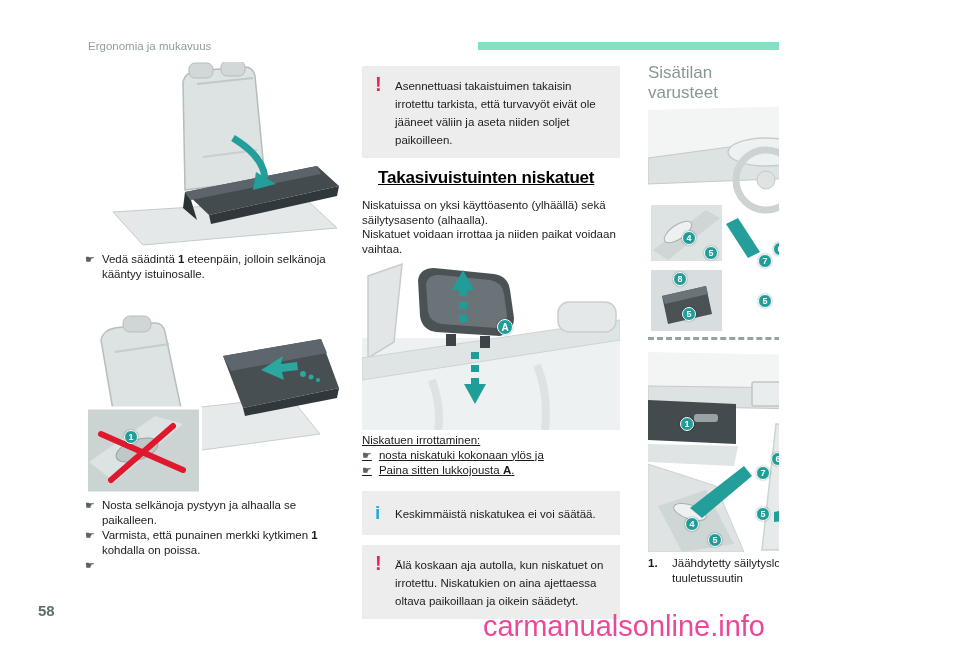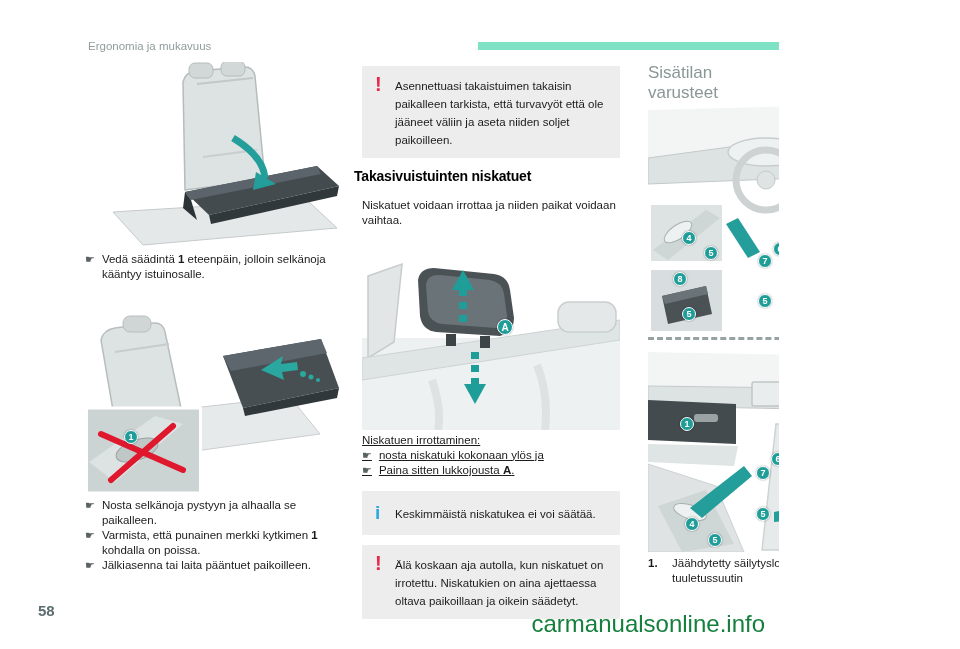--- a/index.html
+++ b/index.html
@@ -35,21 +35,21 @@
              display:flex; align-items:center; justify-content:center; box-shadow:0 0 2px rgba(0,0,0,.35); }
 
   .dashed-divider { position:absolute; left:648px; top:337px; width:304px; height:0;
                     border-top:3px dashed #97a2a2; }
 
   .caption-row { position:absolute; left:648px; top:556px; display:flex; font-size:11.5px; line-height:14.5px; }
   .caption-num { font-weight:bold; width:24px; flex:none; }
   .caption-text { width:200px; }
 
   .page-num { position:absolute; left:38px; top:602px; font-size:15px; font-weight:bold; color:#5c6c70; }
-  .watermark { position:absolute; right:14px; top:610px; font-size:24px; color:#15803d; }
+  .watermark { position:absolute; right:14px; top:610px; font-size:29px; color:#ec4899; }
 </style>
 </head>
 <body>
 
 <div class="page">
 
   <div class="chapter-label">Ergonomia ja mukavuus</div>
   <div class="topbar"></div>
 
   <div class="illus" style="left:85px; top:62px;">
@@ -113,32 +113,32 @@
     <div class="bullet-row">
       <span class="hand">☛</span>
       <span><span>Nosta selkänoja pystyyn ja alhaalla se paikalleen.</span><span class="bold"></span><span></span></span>
     </div>
     <div class="bullet-row">
       <span class="hand">☛</span>
       <span><span>Varmista, että punainen merkki kytkimen </span><span class="bold">1</span><span> kohdalla on poissa.</span></span>
     </div>
     <div class="bullet-row">
       <span class="hand">☛</span>
-      <span><span>Jälkiasenna tai laita pääntuet paikoilleen.</span><span class="bold"></span><span></span></span>
     </div>
   </div>
 
   <div class="note-box" style="left:362px; top:66px; min-height:88px;">
     <span class="marker warn">!</span>
-    <span class="body-text">Asennettuasi takaistuimen takaisin paikalleen tarkista, että turvavyöt että ole jääneet väliin ja aseta niiden soljet paikoilleen.</span>
-  </div>
-
-  <div class="h-section" style="left:354px; top:168px; font-size:14px;">Takasivuistuinten niskatuet</div>
+    <span class="body-text">Asennettuasi takaistuimen takaisin irrotettu tarkista, että turvavyöt eivät ole jääneet väliin ja aseta niiden soljet paikoilleen.</span>
+  </div>
+
+  <div class="h-section" style="left:378px; top:168px; font-size:17px;text-decoration:underline;">Takasivuistuinten niskatuet</div>
 
   <div class="body-text" style="position:absolute; left:362px; top:198px; width:258px;">
+    <p>Niskatuissa on yksi käyttöasento (ylhäällä) sekä säilytysasento (alhaalla).</p>
     <p>Niskatuet voidaan irrottaa ja niiden paikat voidaan vaihtaa.</p>
   </div>
 
   <div class="illus" style="left:362px; top:260px; width:258px; height:170px;">
     <svg width="258" height="170" viewBox="0 0 258 170">
       <rect x="0" y="78" width="258" height="92" fill="#eef1f1"></rect>
       <polygon points="6,16 40,4 32,82 6,98" fill="#e2e6e6" stroke="#c6cccc" stroke-width="1.5"></polygon>
       <polygon points="0,98 258,60 258,80 0,120" fill="#dfe4e4" stroke="#cdd3d3" stroke-width="1"></polygon>
       <path d="M70,120 q10,30 6,50" stroke="#dde2e2" stroke-width="8" fill="none"></path>
       <path d="M175,105 q12,30 8,65" stroke="#dde2e2" stroke-width="8" fill="none"></path>

